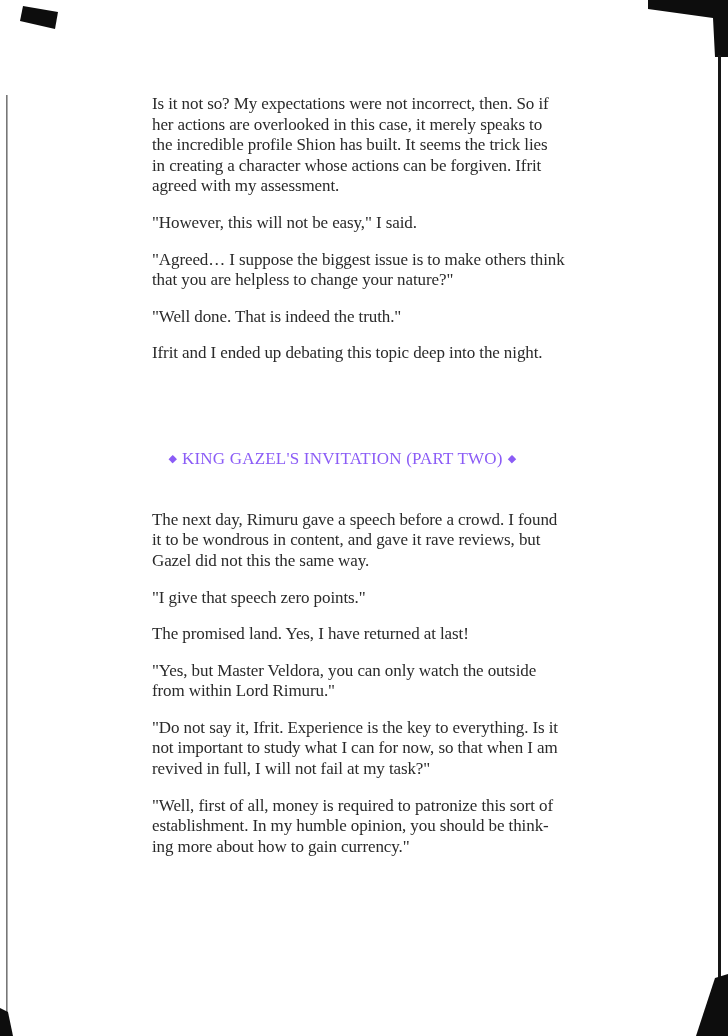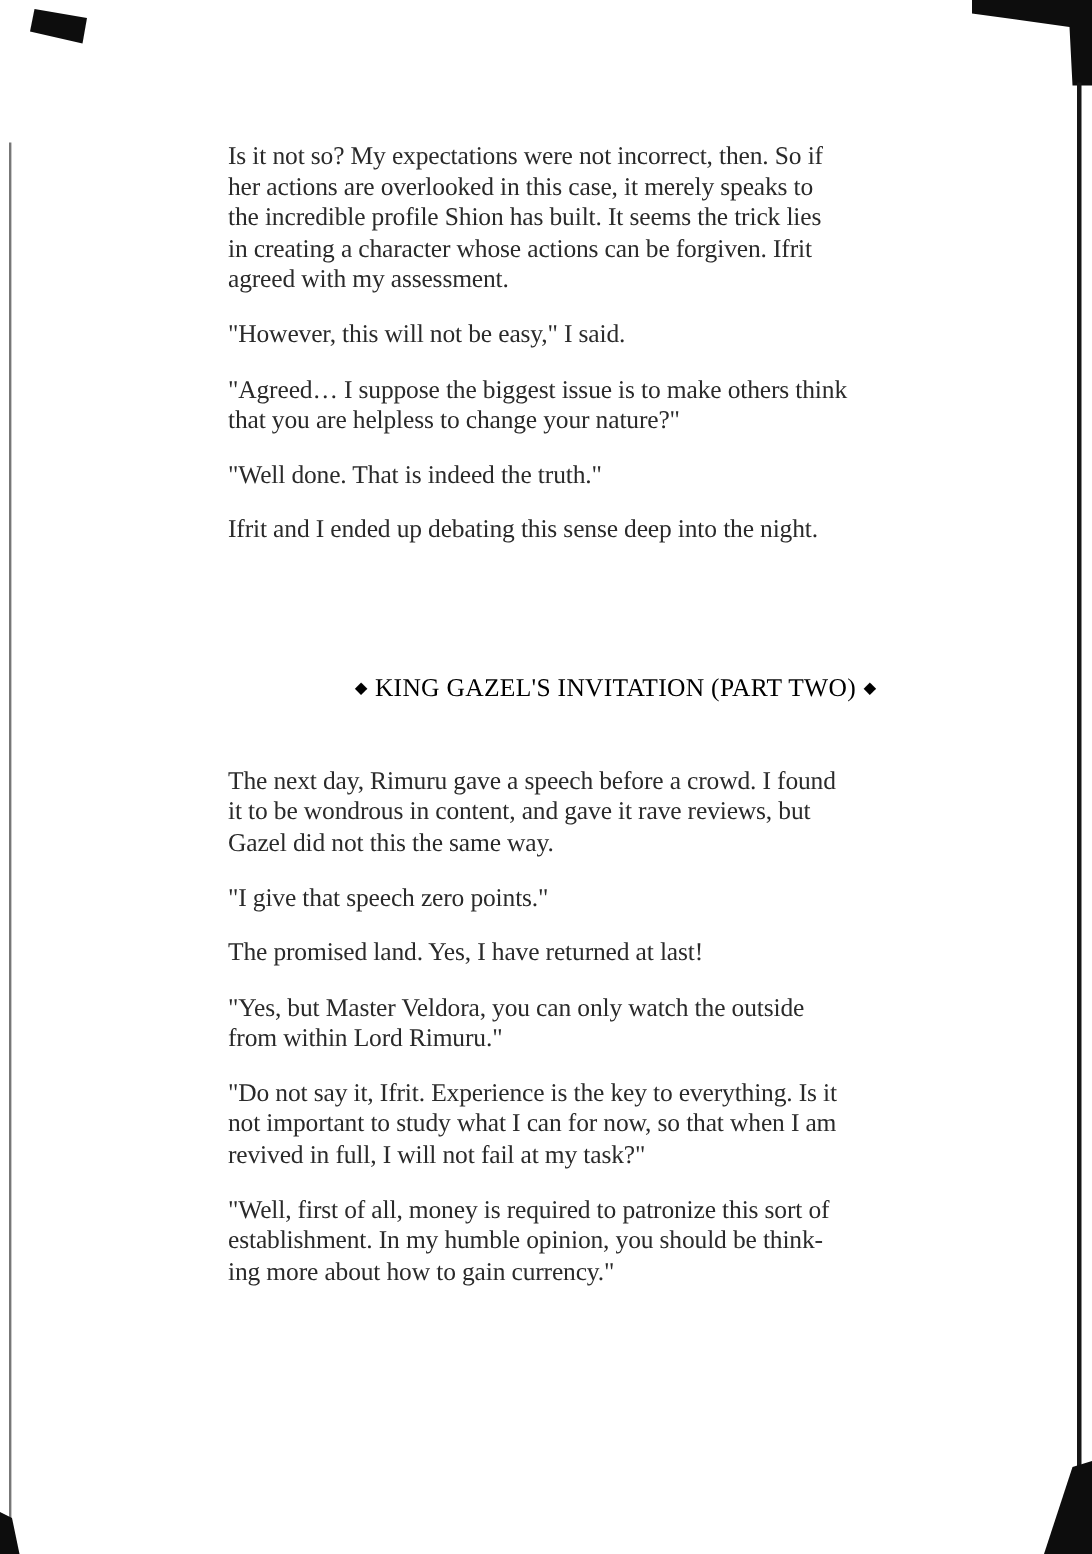--- a/index.html
+++ b/index.html
@@ -31,23 +31,23 @@
     line-height: 20.6px;
     color: #2a2a2a;
     letter-spacing: -0.1px;
   }
   .para {
     margin: 0 0 16px 0;
     white-space: pre;
   }
   .chapter-heading {
     margin: 64px 0 19px 0;
-    text-align: right;
+    text-align: left;
     white-space: pre;
-    color: #000000;
+    color: #8b5cf6;
   }
   .heading-text {
     letter-spacing: 0.2px;
   }
   .diamond {
     font-size: 11px;
     position: relative;
     top: -2px;
   }
   .diamond-left  { margin-right: 5px; }
@@ -68,21 +68,21 @@
 <div class="text-block">
   <p class="para">Is it not so? My expectations were not incorrect, then. So if
 her actions are overlooked in this case, it merely speaks to
 the incredible profile Shion has built. It seems the trick lies
 in creating a character whose actions can be forgiven. Ifrit
 agreed with my assessment.</p>
   <p class="para">"However, this will not be easy," I said.</p>
   <p class="para">"Agreed… I suppose the biggest issue is to make others think
 that you are helpless to change your nature?"</p>
   <p class="para">"Well done. That is indeed the truth."</p>
-  <p class="para">Ifrit and I ended up debating this sense deep into the night.</p>
+  <p class="para">Ifrit and I ended up debating this topic deep into the night.</p>
 
   <p class="para chapter-heading">
     <span class="diamond diamond-left">◆</span><span class="heading-text">KING GAZEL'S INVITATION (PART TWO)</span><span class="diamond diamond-right">◆</span>
   </p>
 
   <p class="para">The next day, Rimuru gave a speech before a crowd. I found
 it to be wondrous in content, and gave it rave reviews, but
 Gazel did not this the same way.</p>
   <p class="para">"I give that speech zero points."</p>
   <p class="para">The promised land. Yes, I have returned at last!</p>

